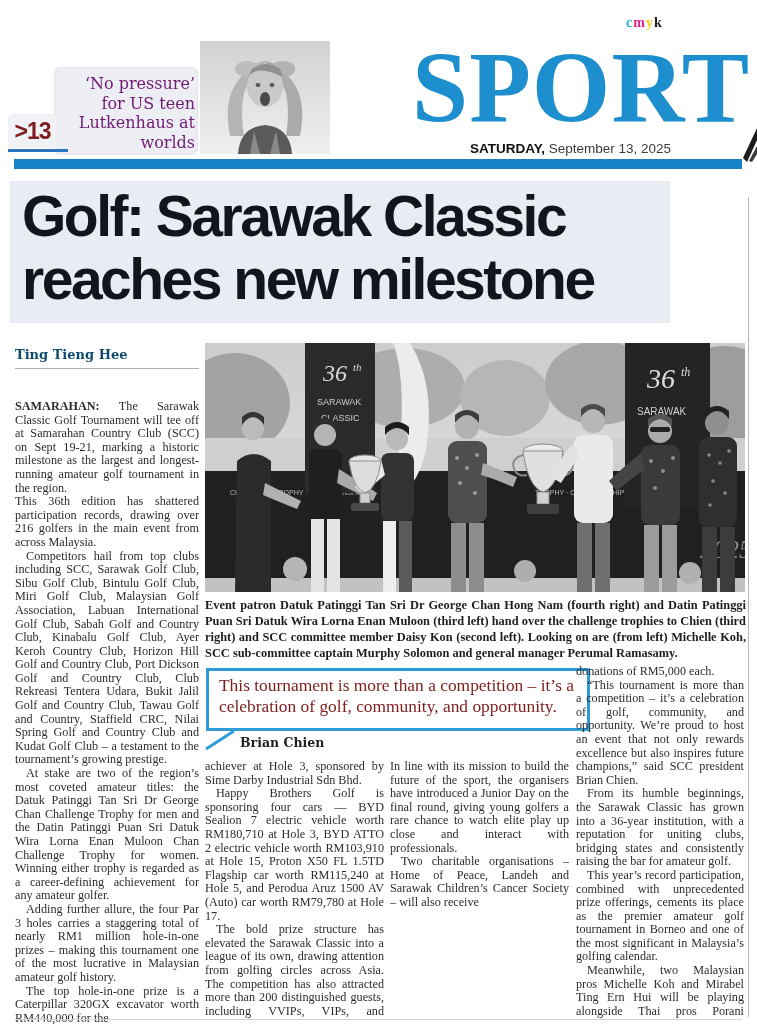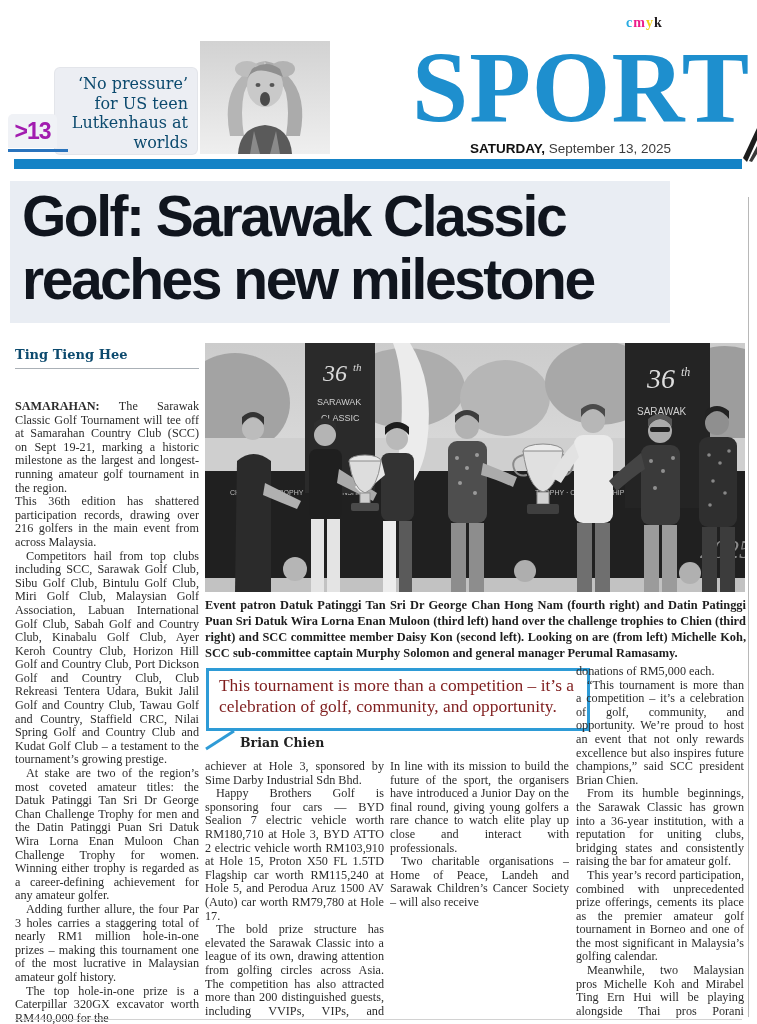--- a/index.html
+++ b/index.html
@@ -8,29 +8,29 @@
     position:relative; width:757px; height:1024px; margin:12px auto;
     background:#ffffff; overflow:hidden;
     font-family:"Liberation Serif", serif; color:#2d2d2d;
   }
   
   .cmyk { position:absolute; left:626px; top:3px; font:bold 14px "Liberation Serif", serif; letter-spacing:1px; }
   .cmyk span { display:inline; }
   .cmyk .c{color:#29abe2}.cmyk .m{color:#ec1e8c}.cmyk .y{color:#f2cf16}.cmyk .k{color:#231f20}
   .teaser-box {
     position:absolute; left:55px; top:56px; width:142px; height:86px;
-    background:#eceef3; border-radius:5px; padding:6px 9px 0 4px;
-    font:16px/19.5px "DejaVu Serif", serif; color:#0c4a6e; text-align:right;
+    background:#eceef3; border-radius:5px; padding:6px 2px 0 4px;
+    font:16px/19.5px "DejaVu Serif", serif; color:#701a75; text-align:right;
     box-shadow:0 0 0 1px #e3e5ea;
   }
   .pageref-box {
     position:absolute; left:8px; top:102px; width:49px; height:34px;
     background:#f0f2f6; border-radius:5px 5px 0 0; text-align:center;
   }
-  .pageref-box .num { font:bold 23px/34px "Liberation Sans", sans-serif; color:#a21caf; letter-spacing:-1px; }
+  .pageref-box .num { font:bold 23px/34px "Liberation Sans", sans-serif; color:#7f1d1d; letter-spacing:-1px; }
   .pageref-underline { position:absolute; left:8px; top:137px; width:60px; height:3px; background:#2a74bd; }
   .teaser-photo { position:absolute; left:200px; top:29px; width:130px; height:113px; background:#dcdcdc; }
   .masthead-brand {
     position:absolute; left:425px; top:22px; width:268px; text-align:center;
     font:bold 26px "Liberation Serif", serif; color:#1e8fce; letter-spacing:0.5px; white-space:nowrap;
   }
   .masthead-section {
     position:absolute; left:412px; top:26px; width:300px; text-align:center;
     font:bold 101px/101px "Liberation Serif", serif; color:#1e8fce; letter-spacing:1px;
   }

